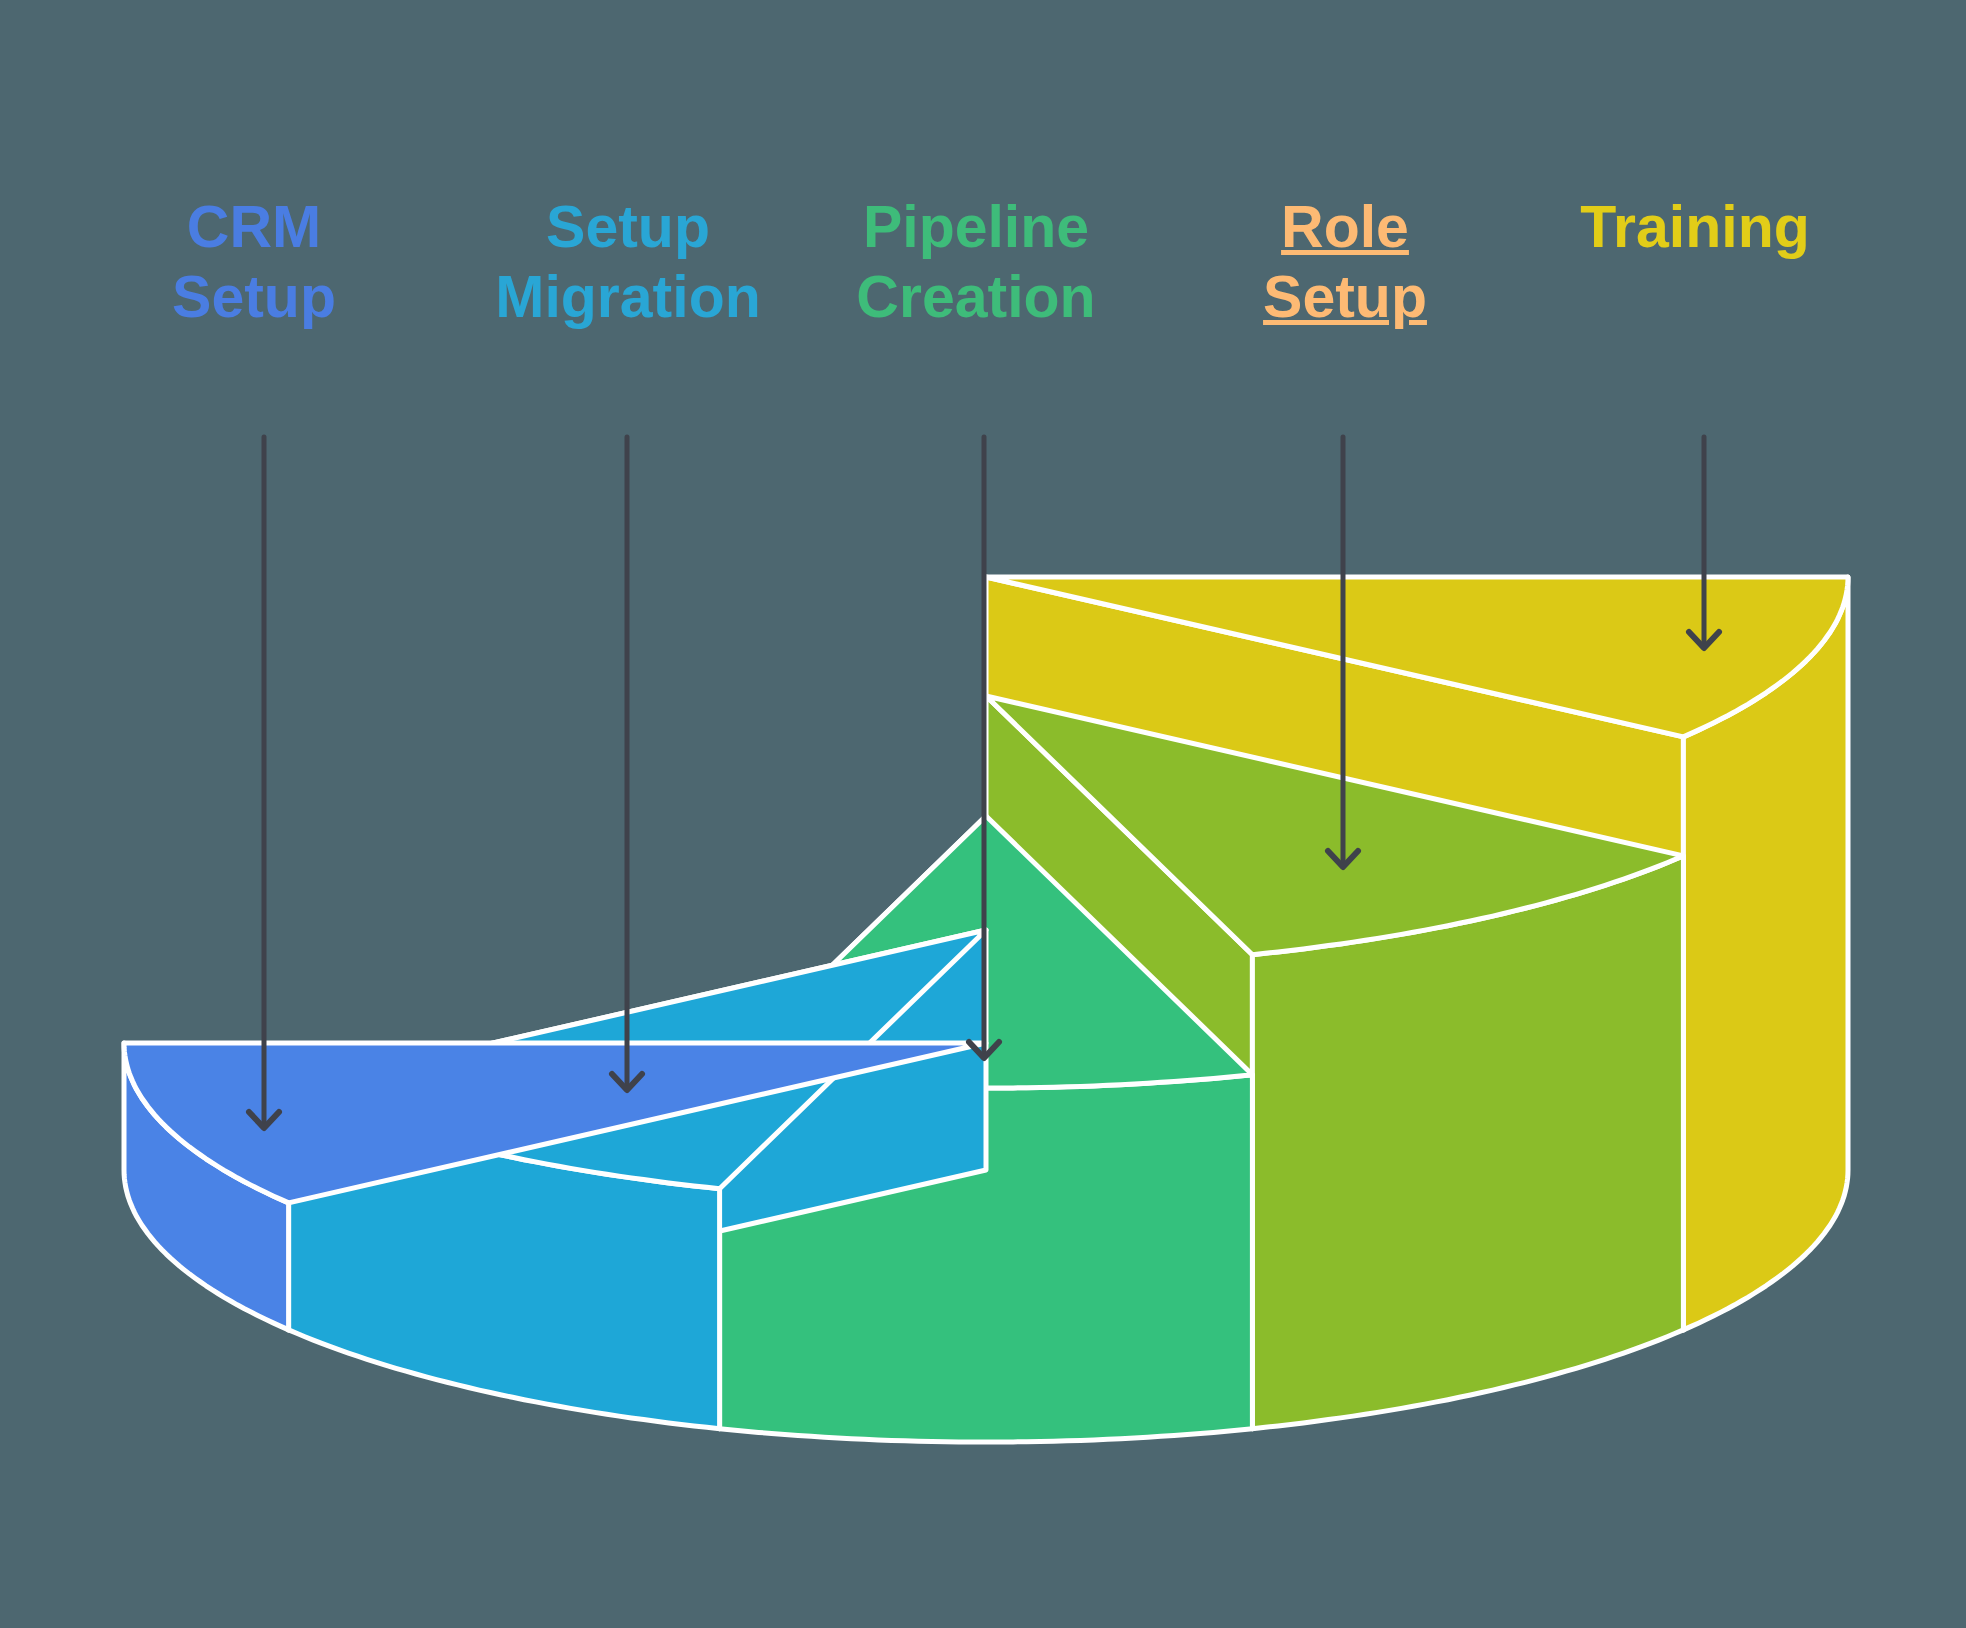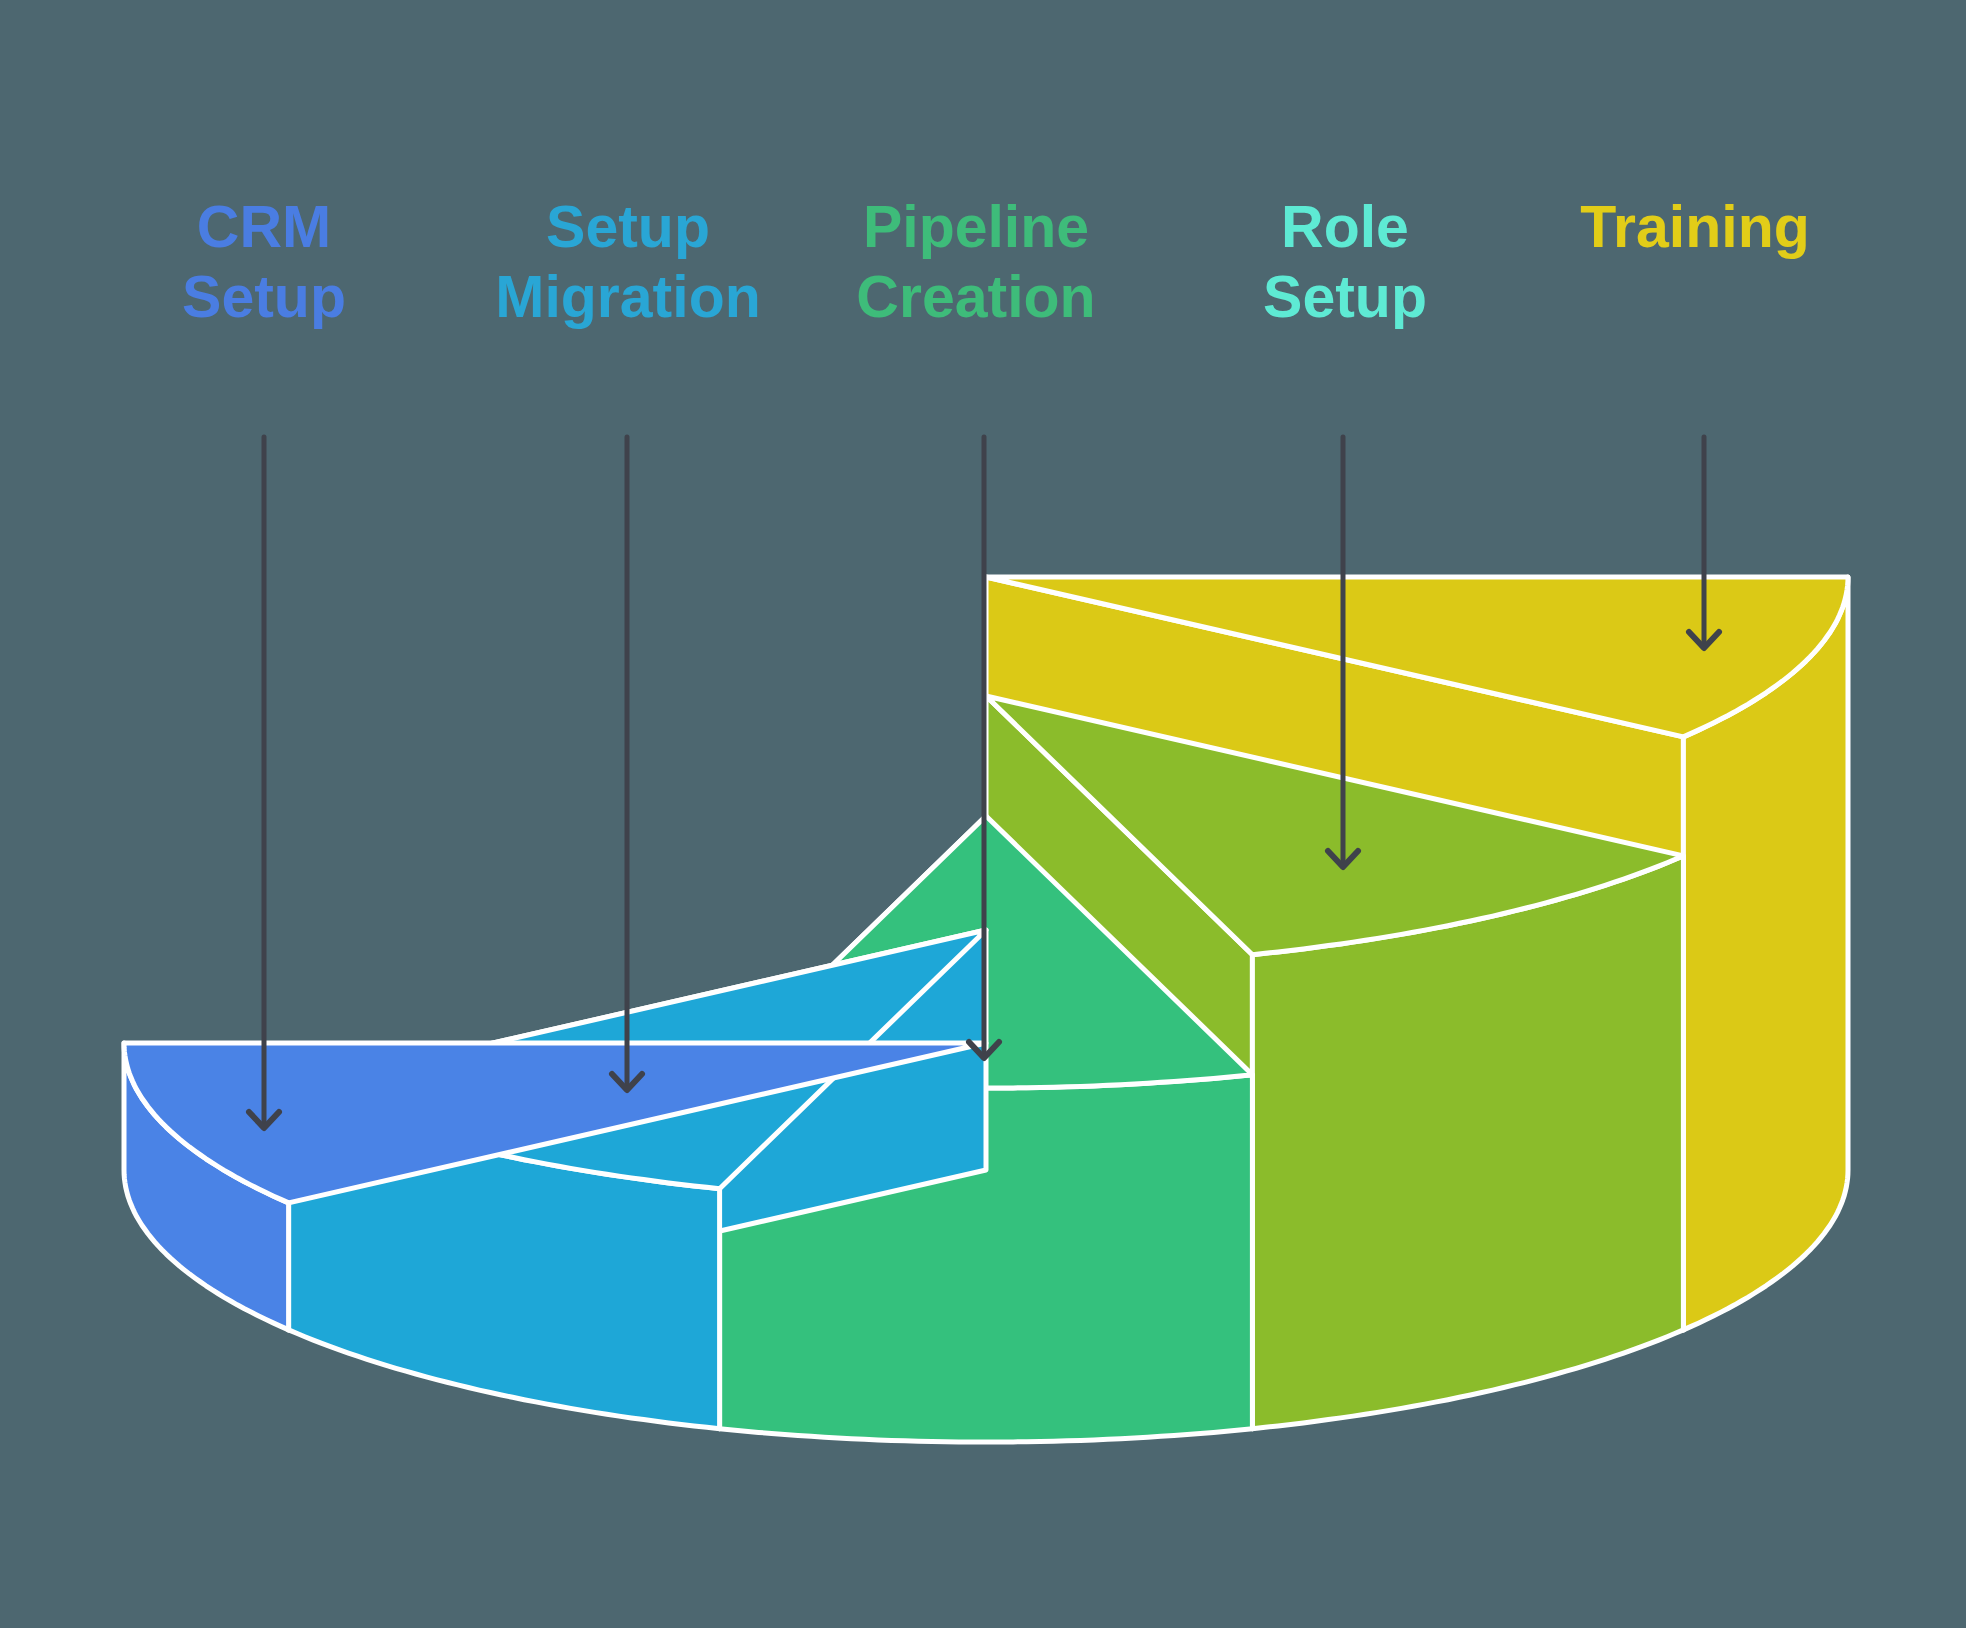--- a/index.html
+++ b/index.html
@@ -70,32 +70,32 @@
       <g stroke="#3f424b" fill="none" stroke-linecap="round" stroke-linejoin="round">
         <line x1="1343" y1="437" x2="1343" y2="863" stroke-width="5"></line>
         <polyline points="1328,851 1343,867 1358,851" stroke-width="6"></polyline>
       </g>
       <g stroke="#3f424b" fill="none" stroke-linecap="round" stroke-linejoin="round">
         <line x1="1704" y1="437" x2="1704" y2="644" stroke-width="5"></line>
         <polyline points="1689,632 1704,648 1719,632" stroke-width="6"></polyline>
       </g>
     </svg>
 
-  <div class="label" style="left: 264px; color: rgb(74, 125, 226);">
+  <div class="label" style="left: 254px; color: rgb(74, 125, 226);">
     <span>CRM</span>
     <span>Setup</span>
   </div>
   <div class="label" style="left: 628px; color: rgb(41, 166, 213);">
     <span>Setup</span>
     <span>Migration</span>
   </div>
   <div class="label" style="left: 976px; color: rgb(62, 188, 122);">
     <span>Pipeline</span>
     <span>Creation</span>
   </div>
-  <div class="label" style="left: 1345px; color: #5eead4;">
+  <div class="label" style="left: 1345px; color: #fdba74; text-decoration: underline;">
     <span>Role</span>
     <span>Setup</span>
   </div>
   <div class="label" style="left: 1695px; color: rgb(226, 205, 24);">
     <span>Training</span>
   </div>
 </div>
 
 </body></html>

